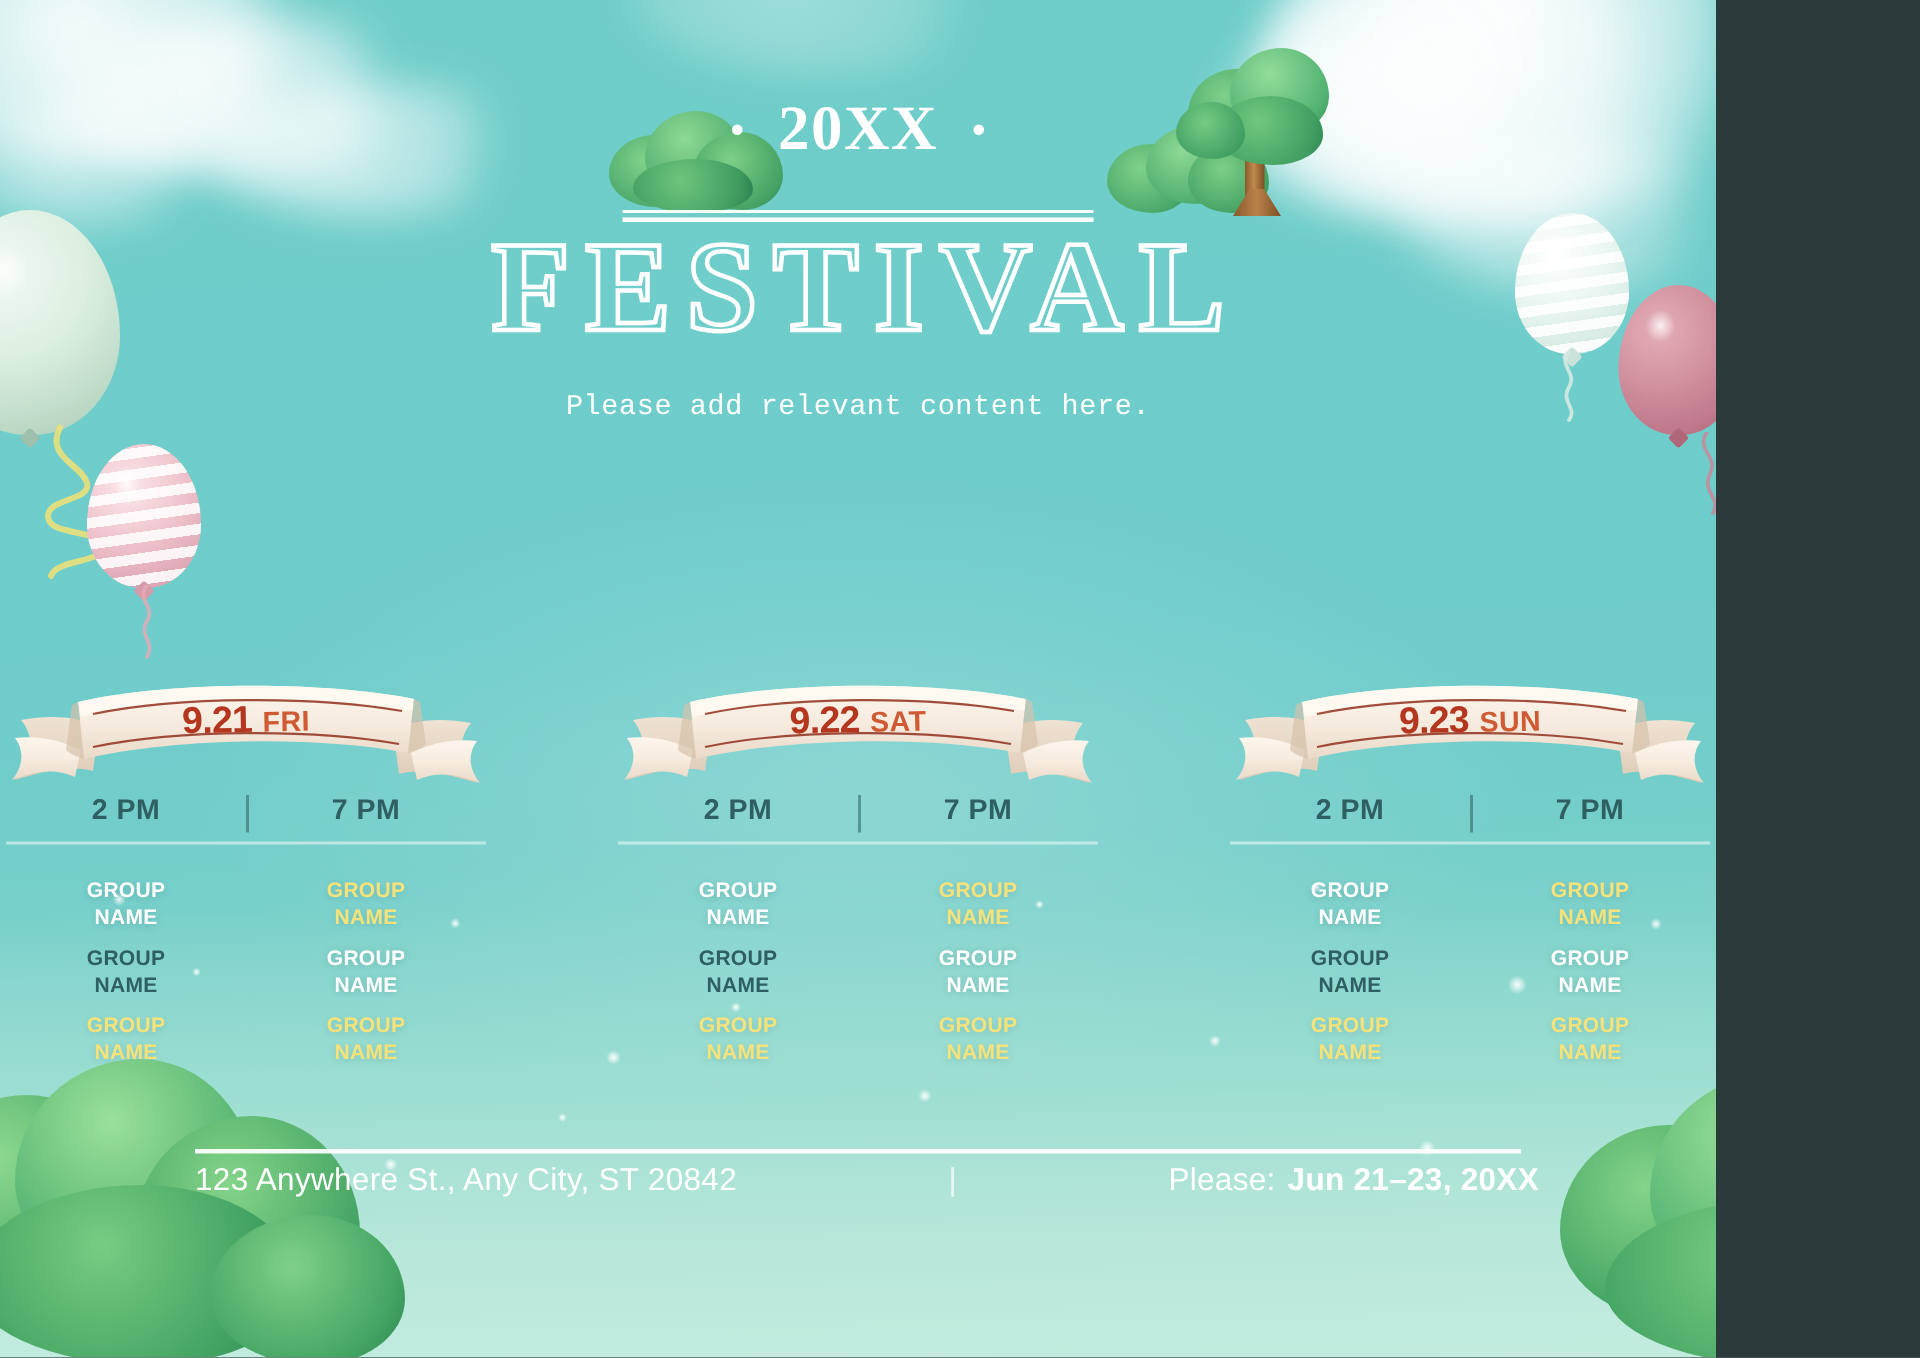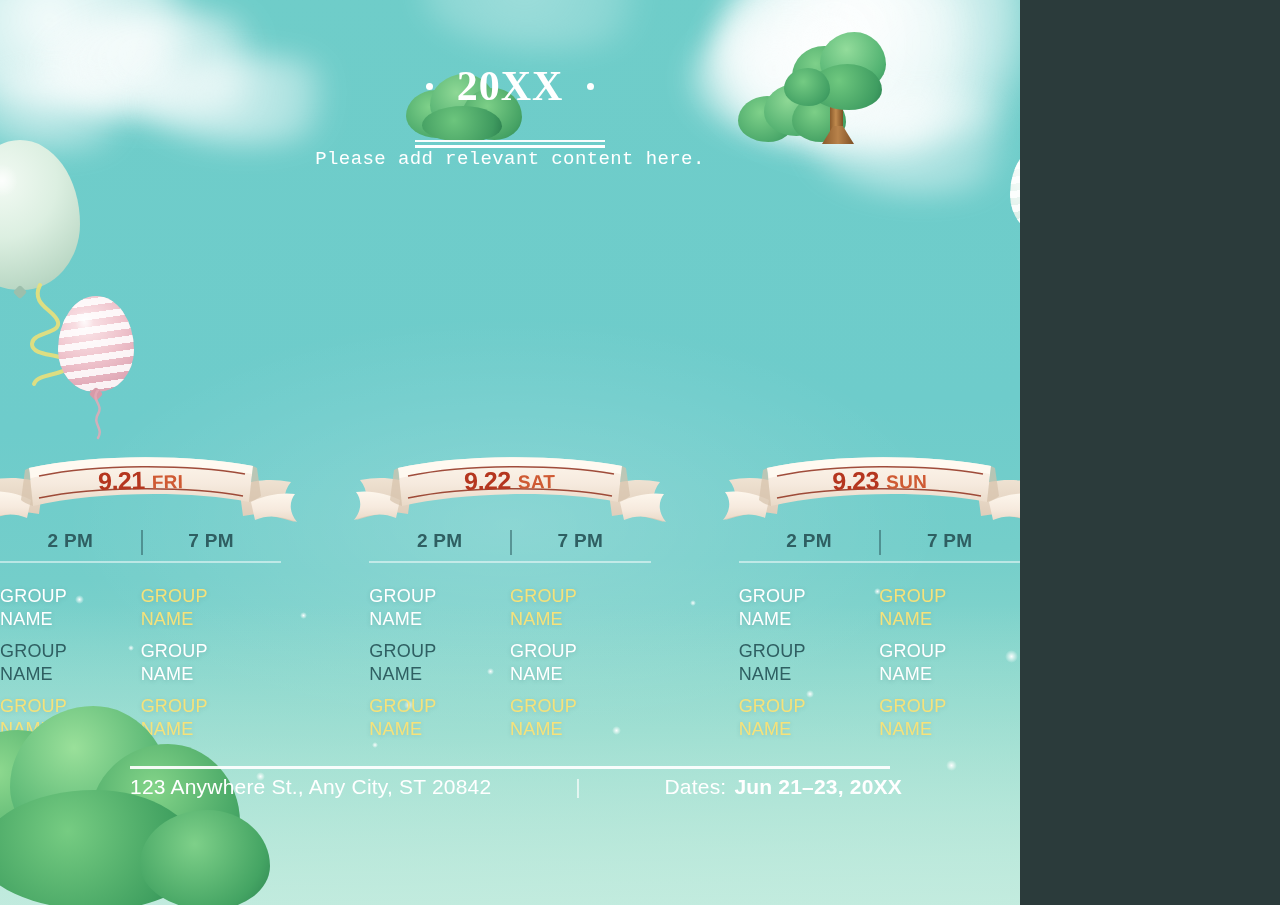--- a/index.html
+++ b/index.html
@@ -2,21 +2,21 @@
 <html><head>
 <meta charset="utf-8">
 <style>
   html, body {
     margin: 0;
     padding: 0;
     background: #2b3b3b;
   }
   .poster {
     position: relative;
-    width: 1020px;
+    width: 1144px;
     height: 905px;
     overflow: hidden;
     font-family: "Liberation Sans", sans-serif;
     background: linear-gradient(178deg, #6fcdc9 0%, #6ecccb 46%, #74ceca 62%, #8ed9cd 80%, #a9e2d4 92%, #bde9dc 100%);
   }
 
   
   .sky-layer { position: absolute; inset: 0; pointer-events: none; }
   .cloud {
     position: absolute;
@@ -158,21 +158,21 @@
     font-size: 19px; font-weight: 700; color: #2f5f62; letter-spacing: .3px;
   }
   .time-sep {
     position: absolute; left: 50%; top: 0; bottom: 6px; width: 2px;
     background: rgba(47,95,98,0.55);
   }
 
   .groups { display: flex; margin-top: 22px; }
   .group-col { flex: 1; display: flex; flex-direction: column; gap: 9px; }
   .group {
-    text-align: left; font-size: 18px; font-weight: 400; line-height: 1.28;
+    text-align: center; font-size: 14px; font-weight: 700; line-height: 1.28;
     letter-spacing: .2px;
   }
   .g-white  { color: #ffffff; text-shadow: 0 1px 4px rgba(60,120,120,0.28); }
   .g-dark   { color: #2f5f62; }
   .g-yellow { color: #f6e27a; text-shadow: 0 1px 4px rgba(60,120,120,0.22); }
 
   
   .footer-rule {
     position: absolute; left: 130px; right: 130px; top: 766px;
     height: 3px; background: rgba(255,255,255,0.92);
@@ -303,20 +303,21 @@
     <div class="year-row">
       <span class="year-dot"></span>
       <span class="year">20XX</span>
       <span class="year-dot"></span>
     </div>
     <div class="rule-double">
       <div class="l1"></div>
       <div class="l2"></div>
     </div>
     <div class="title-block">
+      <div class="festival">FESTIVAL</div>
       <div class="tagline">Please add relevant content here.</div>
     </div>
   </div>
 
   <div class="schedule" id="schedule">
       <div class="day">
         <div class="ribbon">
 <svg width="320" height="72" viewBox="0 0 320 72">
   <defs>
     <linearGradient id="cream" x1="0" y1="0" x2="0" y2="1">
@@ -489,18 +490,18 @@
     <div class="leafblob" style="left:60px;  top:10px; width:160px; height:148px; background:radial-gradient(circle at 40% 28%, #9ae09a, #57b573 62%, #348f59 100%);"></div>
     <div class="leafblob" style="left:150px; top:34px; width:150px; height:140px; background:radial-gradient(circle at 38% 30%, #8ed98f, #4fae6b 62%, #2f8a55 100%);"></div>
     <div class="leafblob" style="left:30px;  top:94px; width:220px; height:110px; background:radial-gradient(circle at 40% 34%, #76cc82, #40a060 70%, #2a7d4e 100%);"></div>
   </div>
 
   <div class="footer-rule"></div>
   <div class="footer">
     <span class="addr">123 Anywhere St., Any City, ST 20842</span>
     <span class="pipe">|</span>
     <span class="dates-wrap">
-      <span class="dates-label">Dates:</span>
+      <span class="dates-label">Please:</span>
       <span class="dates-value">Jun 21–23, 20XX</span>
     </span>
   </div>
 
 </div>
 
 </body></html>

